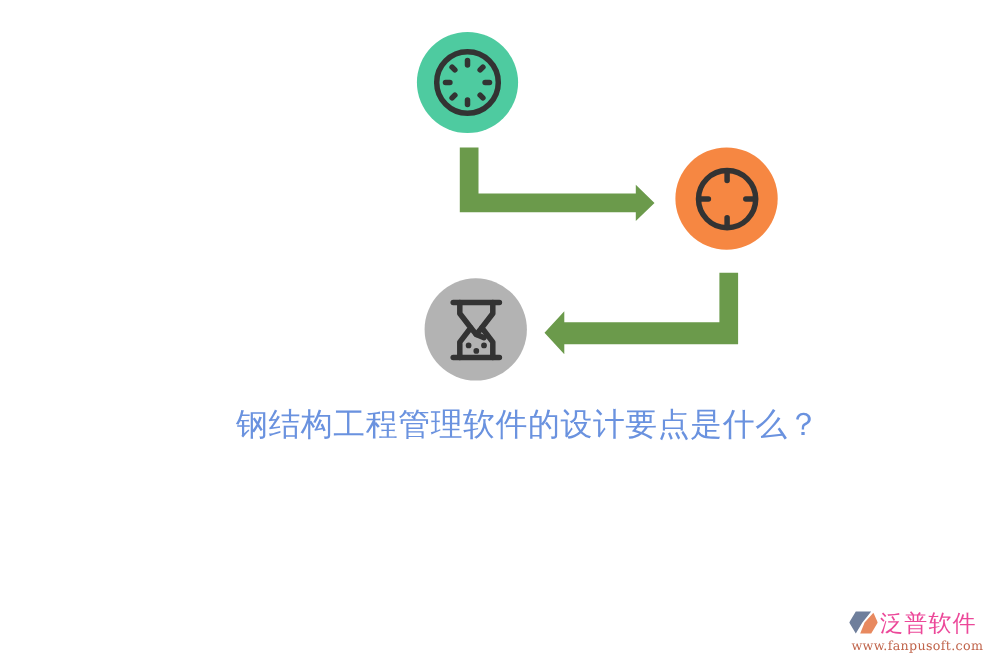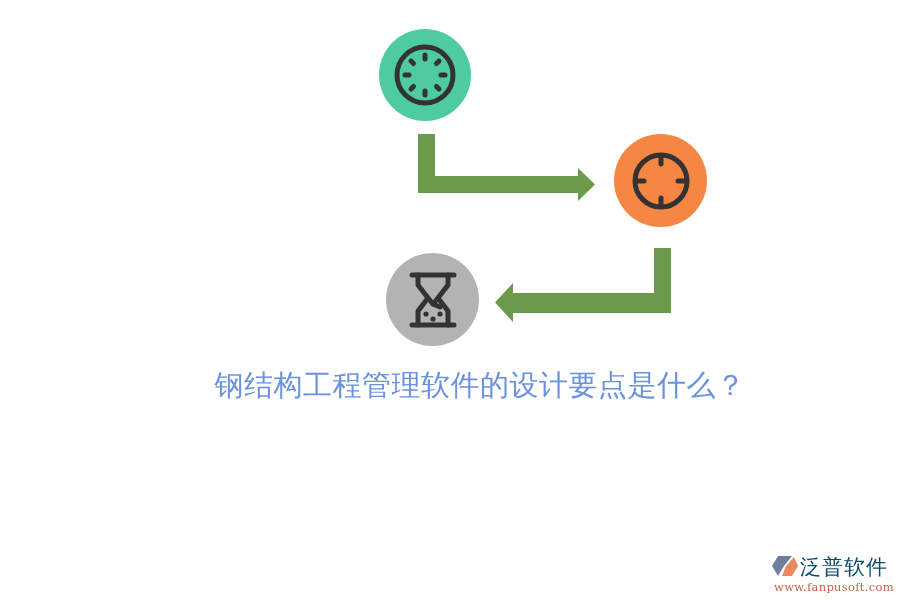--- a/index.html
+++ b/index.html
@@ -5,21 +5,21 @@
     html, body { margin: 0; padding: 0; background: #ffffff; }
     body { width: 900px; height: 600px; position: relative; overflow: hidden; font-family: "DejaVu Sans", sans-serif; }
     .abs { position: absolute; }
     .circle { border-radius: 50%; display: flex; align-items: center; justify-content: center; }
     .title {
       position: absolute; left: 0; top: 366px; width: 960px; text-align: center;
       font-family: "DejaVu Serif", serif; font-size: 29px; letter-spacing: 0.5px;
       color: #6a92df;
     }
     .logo { position: absolute; left: 770px; top: 553px; width: 125px; height: 40px; }
-    .logo-cn { position: absolute; left: 30px; top: 0; font-size: 21px; color: #0c4a6e; font-family: "DejaVu Sans", sans-serif; letter-spacing: 1px; }
+    .logo-cn { position: absolute; left: 30px; top: 0; font-size: 21px; color: #ec4899; font-family: "DejaVu Sans", sans-serif; letter-spacing: 1px; }
     .logo-url { position: absolute; left: 4px; top: 27px; font-size: 11.5px; color: #c0644b; font-family: "DejaVu Serif", serif; letter-spacing: 0.3px; }
   </style>
 </head>
 <body>
 
 <svg class="abs" style="left:0;top:0" width="900" height="600" viewBox="0 0 900 600">
   <path d="M418 134 L435 134 L435 176 L578 176 L578 168 L595 184.5 L578 201 L578 193 L418 193 Z" fill="#6b9a4b"></path>
   <path d="M654 248 L671 248 L671 313 L513 313 L513 322 L495 302.5 L513 283 L513 293 L654 293 Z" fill="#6b9a4b"></path>
 </svg>
 

